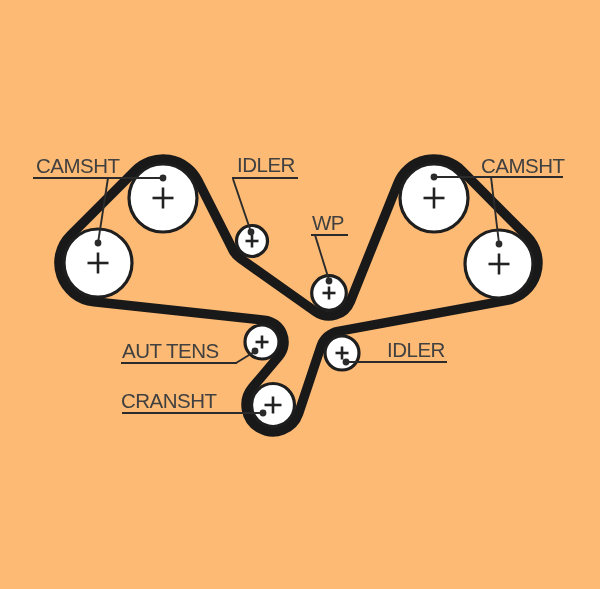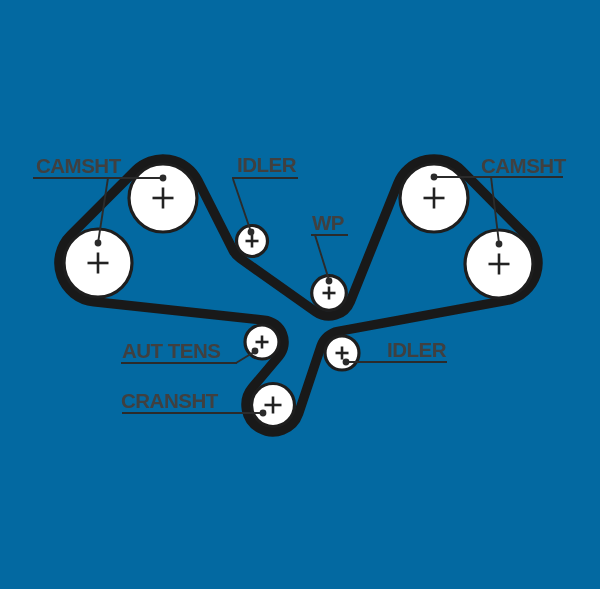--- a/index.html
+++ b/index.html
@@ -7,22 +7,21 @@
     padding: 0;
     background: #ffffff;
     width: 600px;
     height: 589px;
     overflow: hidden;
   }
   .stage {
     position: relative;
     width: 600px;
     height: 589px;
-    background: #0369a1;
-    font-weight: bold;
+    background: #fdba74;
   }
   svg {
     display: block;
     font-family: "Liberation Sans", "DejaVu Sans", sans-serif;
   }
   svg text {
     letter-spacing: -0.5px;
   }
 </style>
 </head>

